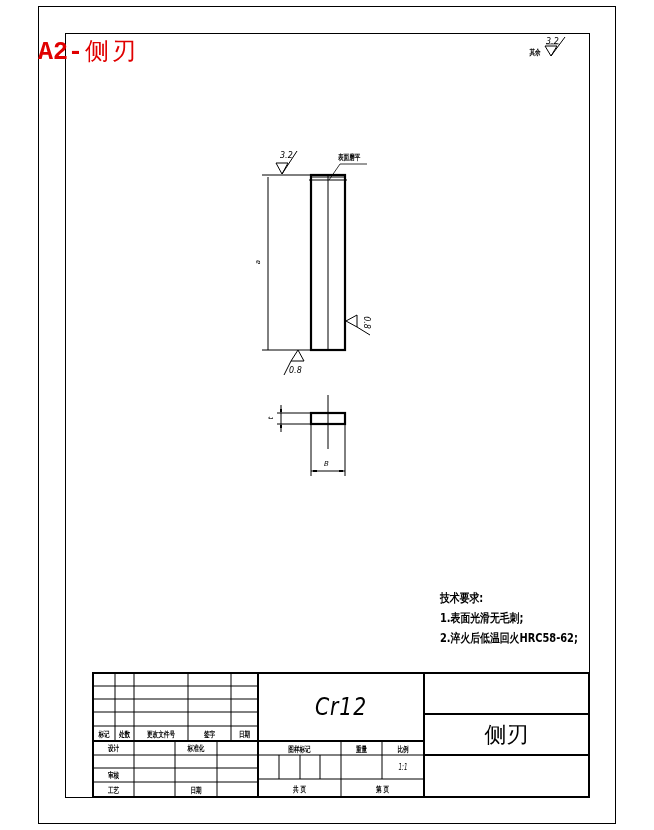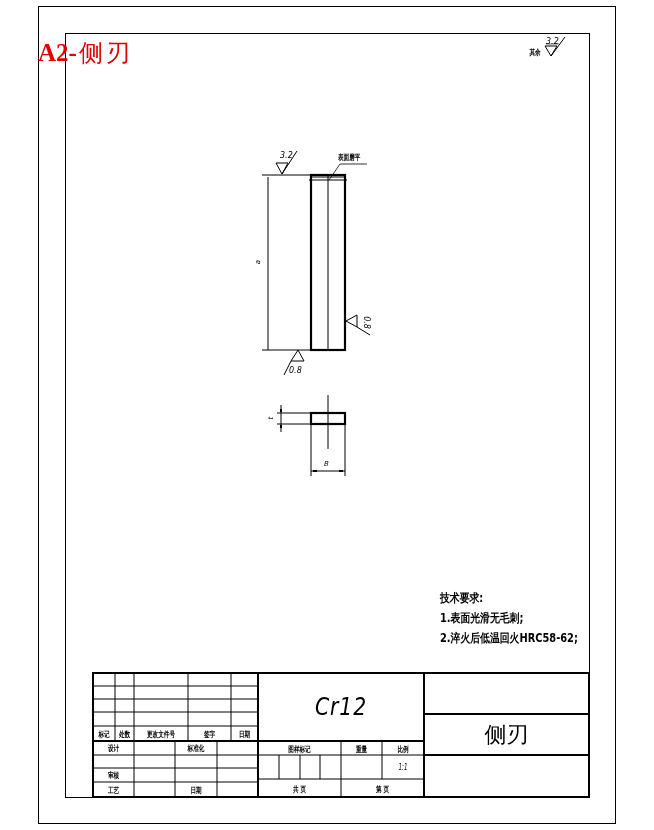--- a/index.html
+++ b/index.html
@@ -1,20 +1,20 @@
 <!DOCTYPE html>
 <html><head>
 <meta charset="utf-8">
 <style>
   html, body { margin:0; padding:0; background:#ffffff; }
   body { width:654px; height:830px; position:relative; overflow:hidden; font-family:"DejaVu Sans", sans-serif; }
   .abs { position:absolute; }
   .frame-outer { left:38px; top:6px; width:578px; height:818px; border:1px solid #000; box-sizing:border-box; }
   .frame-inner { left:65px; top:33px; width:525px; height:765px; border:1px solid #000; box-sizing:border-box; }
-  .sheet-title { left:38px; top:38px; color:#e00000; font-family:Liberation Serif, serif; font-size:25px; font-weight:bold; letter-spacing:0px; line-height:30px; white-space:nowrap; }
+  .sheet-title { left:38px; top:38px; color:#e00000; font-family:Liberation Mono, monospace; font-size:25px; font-weight:bold; letter-spacing:0px; line-height:30px; white-space:nowrap; }
   .sheet-title .cn { font-weight:normal; font-size:24px; margin-left:2px; letter-spacing:3px; }
   svg.drawing { position:absolute; left:0; top:0; width:654px; height:830px; }
   .tech { left:440px; top:588px; font-family:"DejaVu Sans", sans-serif; font-size:12px; font-weight:bold; line-height:20px; color:#000; white-space:nowrap; transform:scaleX(0.82); transform-origin:left top; }
   .tb-text { position:absolute; font-size:8px; font-weight:bold; color:#000; text-align:center; white-space:nowrap; transform:scaleX(0.7); }
   .material { left:258px; top:673px; width:166px; height:68px; display:flex; align-items:center; justify-content:center; font-family:"DejaVu Sans", sans-serif; font-style:italic; font-weight:200; font-size:24px; color:#000; letter-spacing:1px; transform:scaleX(0.85); }
   .part-name { left:424px; top:714px; width:165px; height:41px; display:flex; align-items:center; justify-content:center; font-size:22px; color:#000; }
   .small-label { position:absolute; font-size:8px; font-style:italic; color:#000; white-space:nowrap; }
 </style>
 </head>
 <body>

